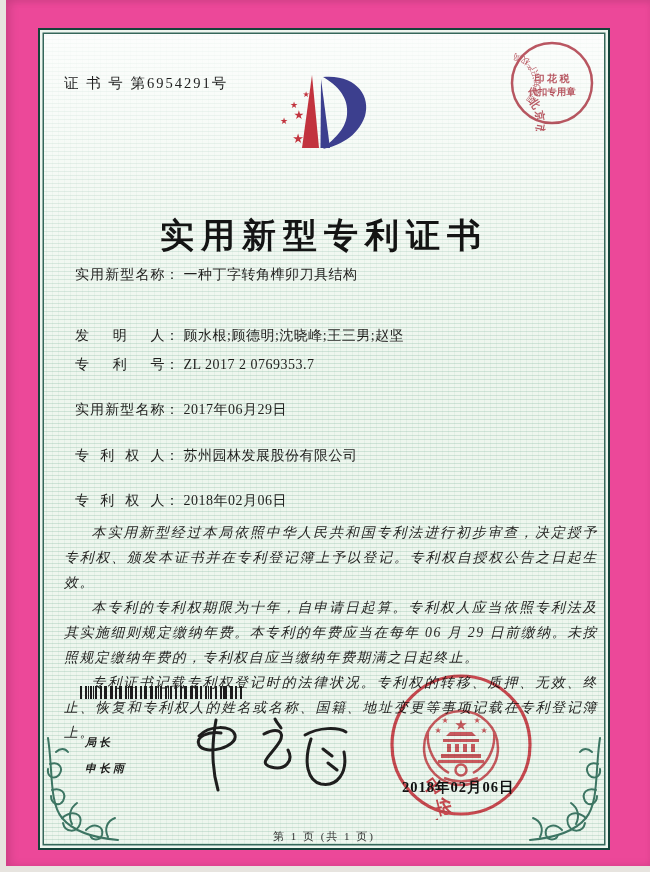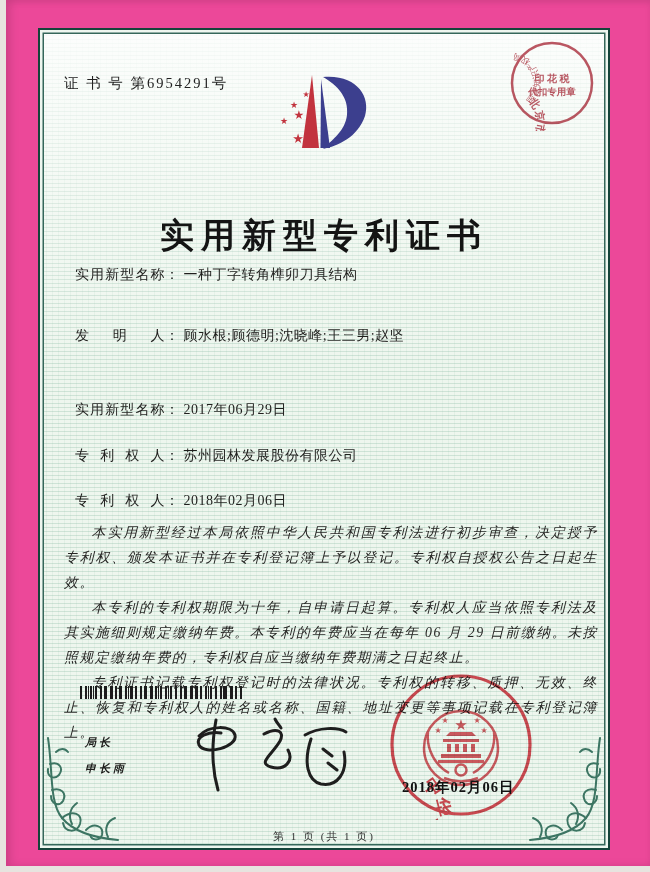--- a/index.html
+++ b/index.html
@@ -94,20 +94,23 @@
     </svg>
 
     <div class="abs title">实用新型专利证书</div>
 
     <div class="abs field" style="top:236px;">
       <span class="f-label">实用新型名称</span><span class="f-sep">：</span><span>一种丁字转角榫卯刀具结构</span>
     </div>
     <div class="abs field" style="top:281px;margin-top:16px;">
       <span class="f-label">发明人</span><span class="f-sep">：</span><span>顾水根;顾德明;沈晓峰;王三男;赵坚</span>
     </div>
+    <div class="abs field" style="top:326px;">
+      <span class="f-label">专利号</span><span class="f-sep">：</span><span>ZL 2017 2 0769353.7</span>
+    </div>
     <div class="abs field" style="top:371px;">
       <span class="f-label">实用新型名称</span><span class="f-sep">：</span><span>2017年06月29日</span>
     </div>
     <div class="abs field" style="top:417px;">
       <span class="f-label">专利权人</span><span class="f-sep">：</span><span>苏州园林发展股份有限公司</span>
     </div>
     <div class="abs field" style="top:462px;">
       <span class="f-label">专利权人</span><span class="f-sep">：</span><span>2018年02月06日</span>
     </div>
 

